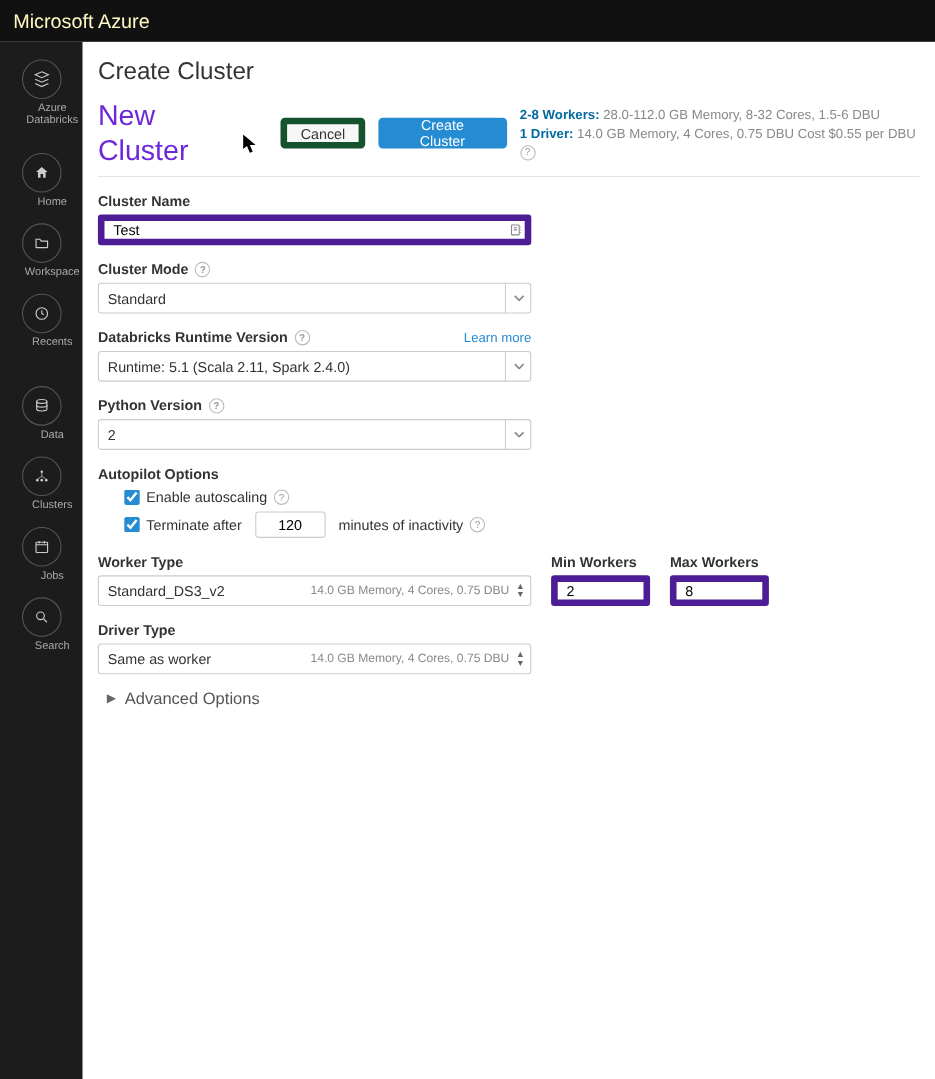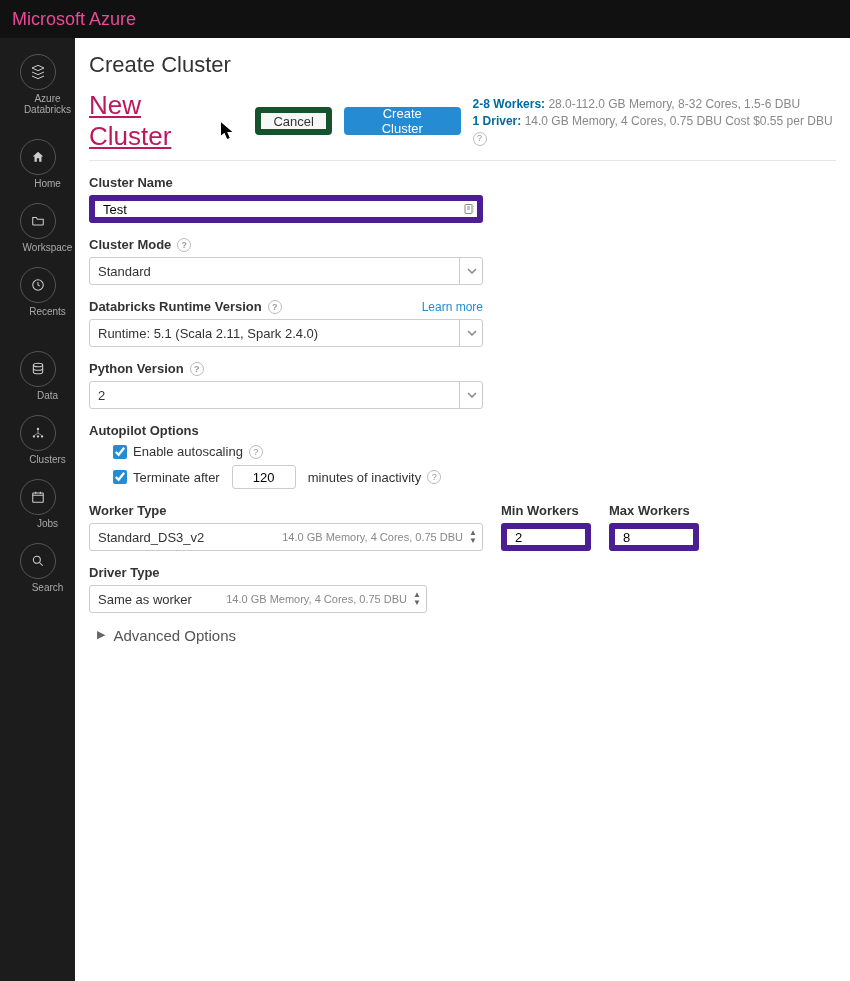--- a/index.html
+++ b/index.html
@@ -1,27 +1,27 @@
 <!DOCTYPE html>
 <html><head>
 <meta charset="utf-8">
 <style>
   * { box-sizing: border-box; margin: 0; padding: 0; }
   body { font-family: -apple-system, BlinkMacSystemFont, "Segoe UI", Helvetica, Arial, sans-serif; font-size: 13px; color: #333; background: #fff; width: 850px; height: 981px; overflow: hidden; }
   .topbar { background: #111; height: 38px; display: flex; align-items: center; padding: 0 12px; }
-  .topbar .logo { color: #ec4899; font-size: 18px; font-weight: 400; }
+  .topbar .logo { color: #fef9c3; font-size: 18px; font-weight: 400; }
   .page { display: flex; height: calc(981px - 38px); }
   .sidebar { width: 75px; background: #1c1c1c; color: #aaa; display: flex; flex-direction: column; align-items: center; padding-top: 8px; }
   .sidebar .nav-item { display: flex; flex-direction: column; align-items: center; justify-content: center; width: 100%; padding: 8px 0 6px 0; cursor: pointer; }
   .sidebar .nav-item .icon-circle { width: 36px; height: 36px; border: 1px solid #555; border-radius: 50%; display: flex; align-items: center; justify-content: center; color: #ccc; }
   .sidebar .nav-item .lbl { font-size: 10px; margin-top: 3px; line-height: 1.1; text-align: center; color: #aaa; padding-left: 20px; }
   .main { flex: 1; overflow: auto; padding: 14px 14px 0 14px; }
   .page-title { font-size: 22px; font-weight: 400; color: #333; margin-bottom: 12px; }
   .header-row { display: flex; align-items: center; gap: 12px; border-bottom: 1px solid #e5e5e5; padding-bottom: 8px; margin-bottom: 14px; }
-  .header-row .new-title { font-size: 26px; font-weight: 300; color: #be185d; margin-right: 18px; text-decoration: underline; }
+  .header-row .new-title { font-size: 26px; font-weight: 300; color: #6d28d9; margin-right: 18px; }
   .btn { display: inline-flex; align-items: center; justify-content: center; height: 28px; padding: 0 12px; border-radius: 4px; font-size: 13px; cursor: pointer; border: 6px solid #14532d; background: #f7f7f7; color: #333; }
   .btn-primary { background: #258bd2; color: #fff; border-color: #258bd2; }
   .summary { font-size: 12px; color: #888; line-height: 1.4; }
   .summary strong { color: #0369a1; font-weight: 600; }
   .field-label { font-size: 13px; font-weight: 600; color: #333; margin-bottom: 5px; display: flex; align-items: center; gap: 6px; }
   .link-more { font-size: 12px; color: #258bd2; cursor: pointer; }
   .text-input { width: 100%; height: 28px; border: 6px solid #4c1d95; border-radius: 3px; padding: 0 8px; font-size: 13px; background: #fff; }
   .select-wrap { position: relative; width: 100%; }
   .select-wrap .fake-select { width:100%; height:28px; border:1px solid #ccc; border-radius:3px; padding:0 28px 0 8px; font-size:13px; display:flex; align-items:center; background:#fff; cursor:pointer; }
   .select-wrap .chev { position:absolute; right:0; top:0; width:24px; height:28px; border-left:1px solid #ccc; display:flex; align-items:center; justify-content:center; color:#888; pointer-events:none; }
@@ -248,21 +248,21 @@
         <input class="text-input" value="2" style="">
       </div>
       <div class="small-col">
         <div class="field-label">Max Workers</div>
         <input class="text-input" value="8" style="">
       </div>
     </div>
 
     <div class="form-row" style="width:394px">
       <div class="field-label">Driver Type</div>
-      <div class="select-wrap" style="width:338px">
+      <div class="select-wrap" style="width:394px">
         <div class="fake-select">Same as worker</div>
         <div class="worker-meta" style="right:20px">14.0 GB Memory, 4 Cores, 0.75 DBU</div>
         <div class="updown">
             <span>▲</span>
             <span>▼</span>
           </div>
       </div>
     </div>
 
     <div class="advanced">

